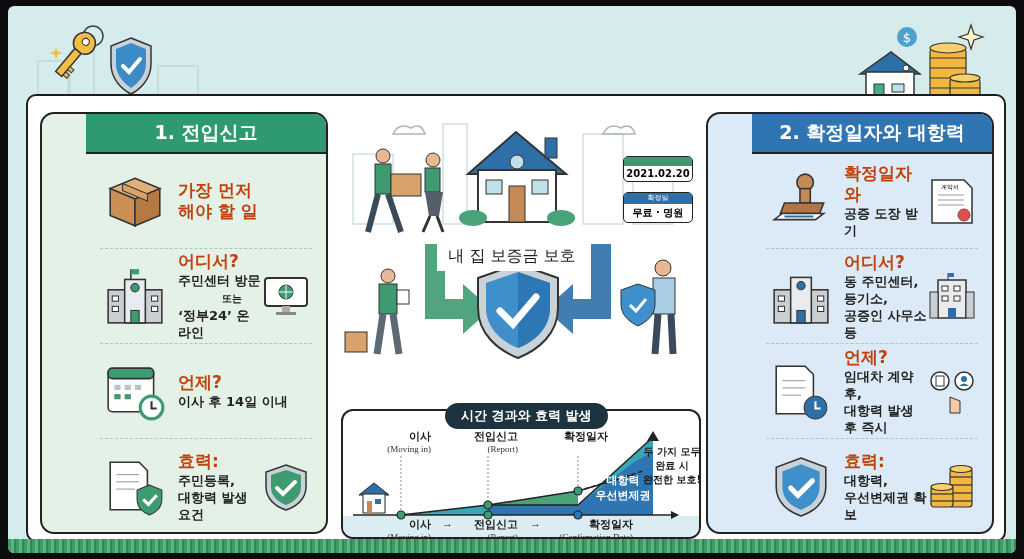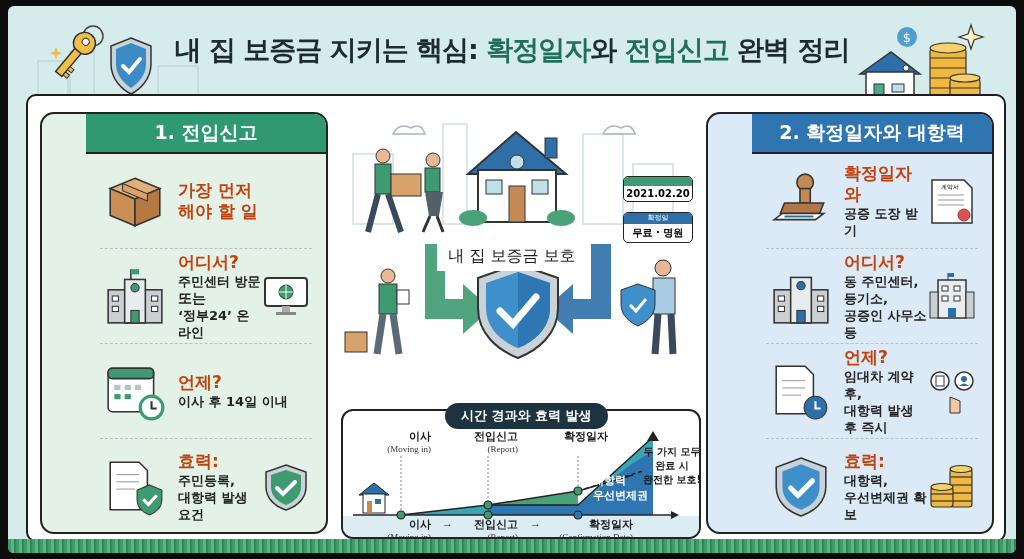--- a/index.html
+++ b/index.html
@@ -38,41 +38,41 @@
   .row {
     position: relative; height: 95px; margin: 0 14px; border-bottom: 1.5px dashed #b5c2bd;
     display: flex; align-items: center;
   }
   .row:last-child { border-bottom: none; }
   .row .ico { width: 62px; height: 62px; flex: 0 0 62px; margin-left: 4px; }
   .row .txt { margin-left: 12px; flex: 1; }
   .row .h { font-size: 17px; font-weight: bold; color: #c2410c; line-height: 21px; }
   .row .s { font-size: 13px; font-weight: bold; color: #222; line-height: 17px; }
   .row .side { width: 48px; height: 48px; flex: 0 0 48px; margin-right: 2px; }
-  .small { font-size: 14px; }
+  .small { font-size: 10px; margin-left: 44px; }
 
   .center { position: absolute; left: 305px; top: 8px; width: 370px; height: 430px; }
   .center-label {
     position: absolute; left: 104px; top: 138px; width: 150px; text-align: center;
     font-size: 16px; font-weight: normal; color: #1b1b1b; background: #fff; padding: 4px 0;
   }
   .timeline {
     position: absolute; left: 8px; top: 305px; width: 360px; height: 130px;
     border: 2px solid #222; border-radius: 12px; background: #fff; overflow: hidden;
   }
   .tl-title {
     position: absolute; left: 112px; top: 287px; height: 26px; padding: 0 16px;
     background: #1d3440; color: #fff; border-radius: 13px; font-size: 13px; font-weight: bold;
     display: flex; align-items: center; z-index: 3; margin-top: 12px;
   }
   .tl-lbl { position: absolute; text-align: right; font-size: 11px; color: #1b1b1b; font-weight: bold; font-family: Liberation Serif, serif; }
   .tl-lbl .en { font-weight: normal; font-size: 9px; color: #333; }
   .tl-note { position: absolute; font-size: 10px; font-weight: bold; color: #1b1b1b; text-align: center; line-height: 14px; }
-  .tl-area-lbl { position: absolute; font-size: 11px; font-weight: bold; color: #fff; text-align: left; line-height: 15px; }
-  .cal { position: absolute; width: 70px; border: 1.5px solid #222; border-radius: 5px; background: #fff; overflow: hidden; margin-top: 20px; }
+  .tl-area-lbl { position: absolute; font-size: 11px; font-weight: bold; color: #fff; text-align: center; line-height: 15px; }
+  .cal { position: absolute; width: 70px; border: 1.5px solid #222; border-radius: 5px; background: #fff; overflow: hidden; }
   .cal .bar { height: 9px; }
   .cal .v { font-size: 10px; text-align: center; font-weight: bold; padding: 2px 0; }
 </style>
 </head>
 <body>
 
 <div class="frame">
 
   <svg class="skyline" viewBox="0 0 1008 100">
     <g fill="none" stroke="#b8d4d4" stroke-width="1.2">
@@ -119,23 +119,20 @@
         <line x1="922" y1="62" x2="958" y2="62"></line>
       <line x1="922" y1="72" x2="958" y2="72"></line>
         <line x1="922" y1="82" x2="958" y2="82"></line>
       <rect x="942" y="72" width="30" height="28" rx="4"></rect>
       <ellipse cx="957" cy="72" rx="15" ry="4" fill="#f7d06a"></ellipse>
       <line x1="942" y1="82" x2="972" y2="82"></line>
         <line x1="942" y1="91" x2="972" y2="91"></line>
     </g>
   </svg>
 
-  <div class="title">
-    <span>내 집 보증금 지키는 핵심: </span><span class="hl">확정일자</span><span>와 </span><span class="hl">전입신고</span><span> 완벽 정리</span>
-  </div>
 
   <div class="board">
 
     <div class="panel left">
       <div class="panel-head">1. 전입신고</div>
 
       <div class="row">
         <svg class="ico" viewBox="0 0 60 60">
           <polygon points="30,8 54,18 30,28 6,18" fill="#e0b07a" stroke="#333" stroke-width="1.5"></polygon>
           <polygon points="6,18 30,28 30,54 6,44" fill="#c98f55" stroke="#333" stroke-width="1.5"></polygon>

